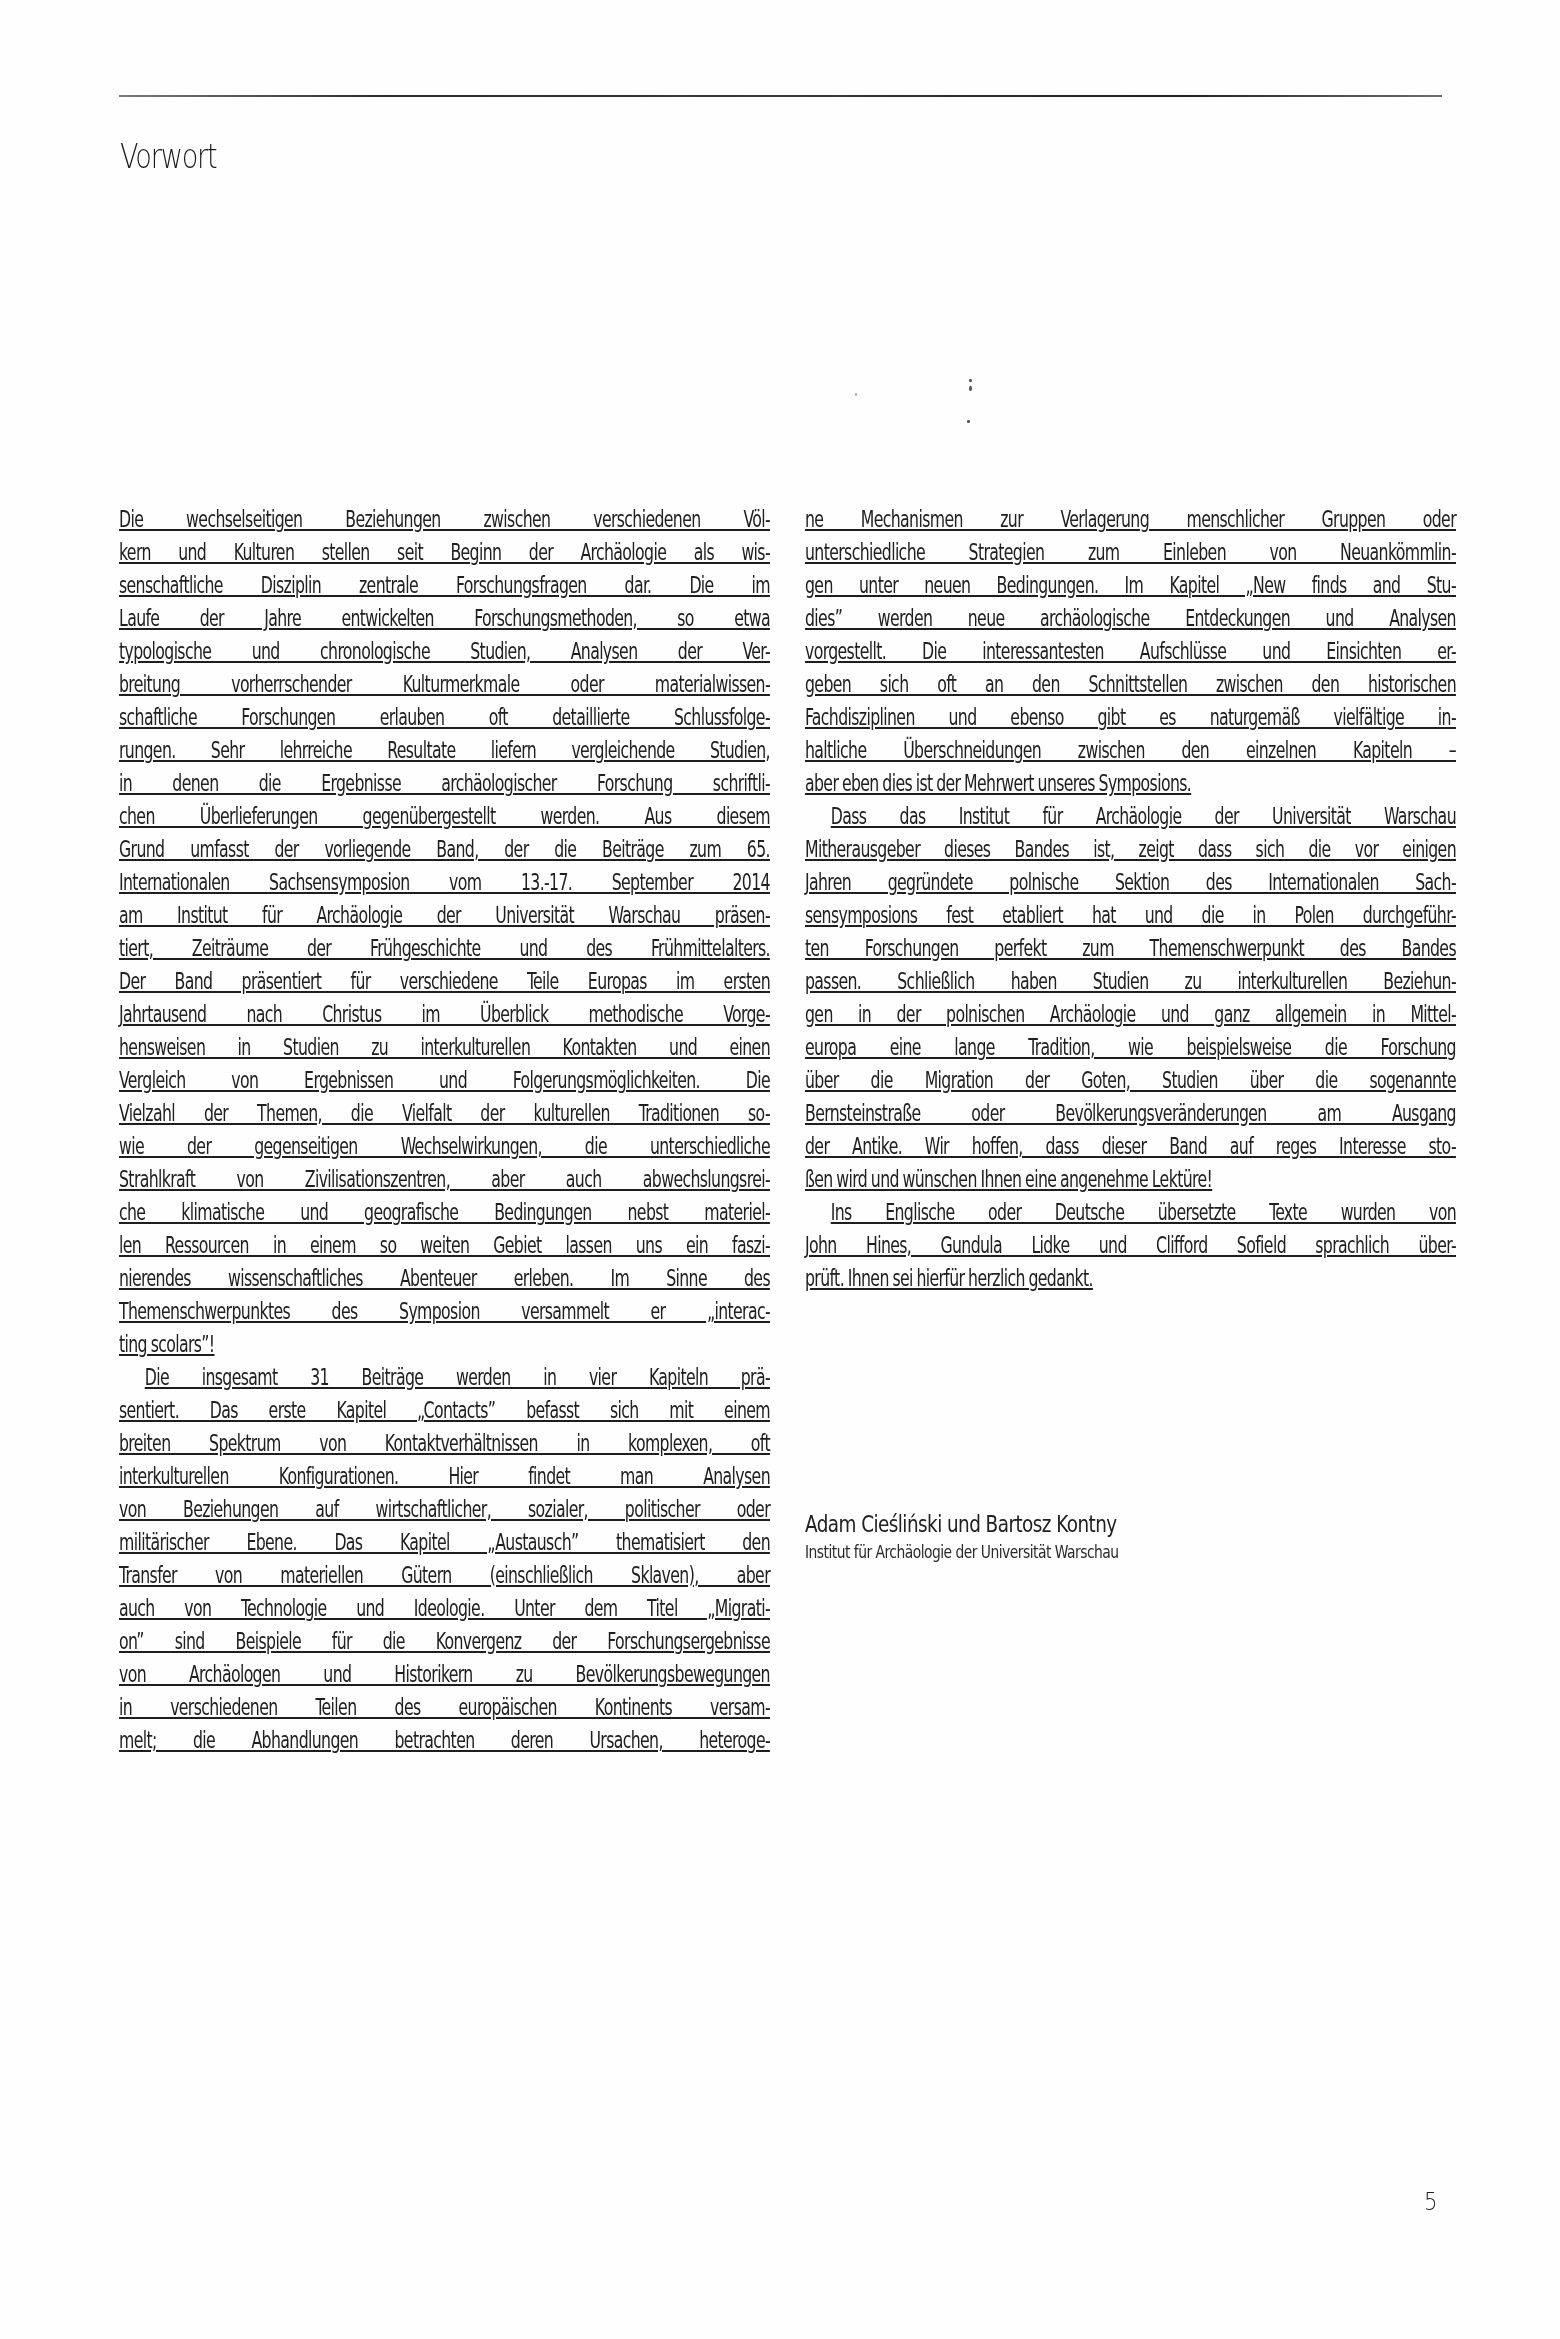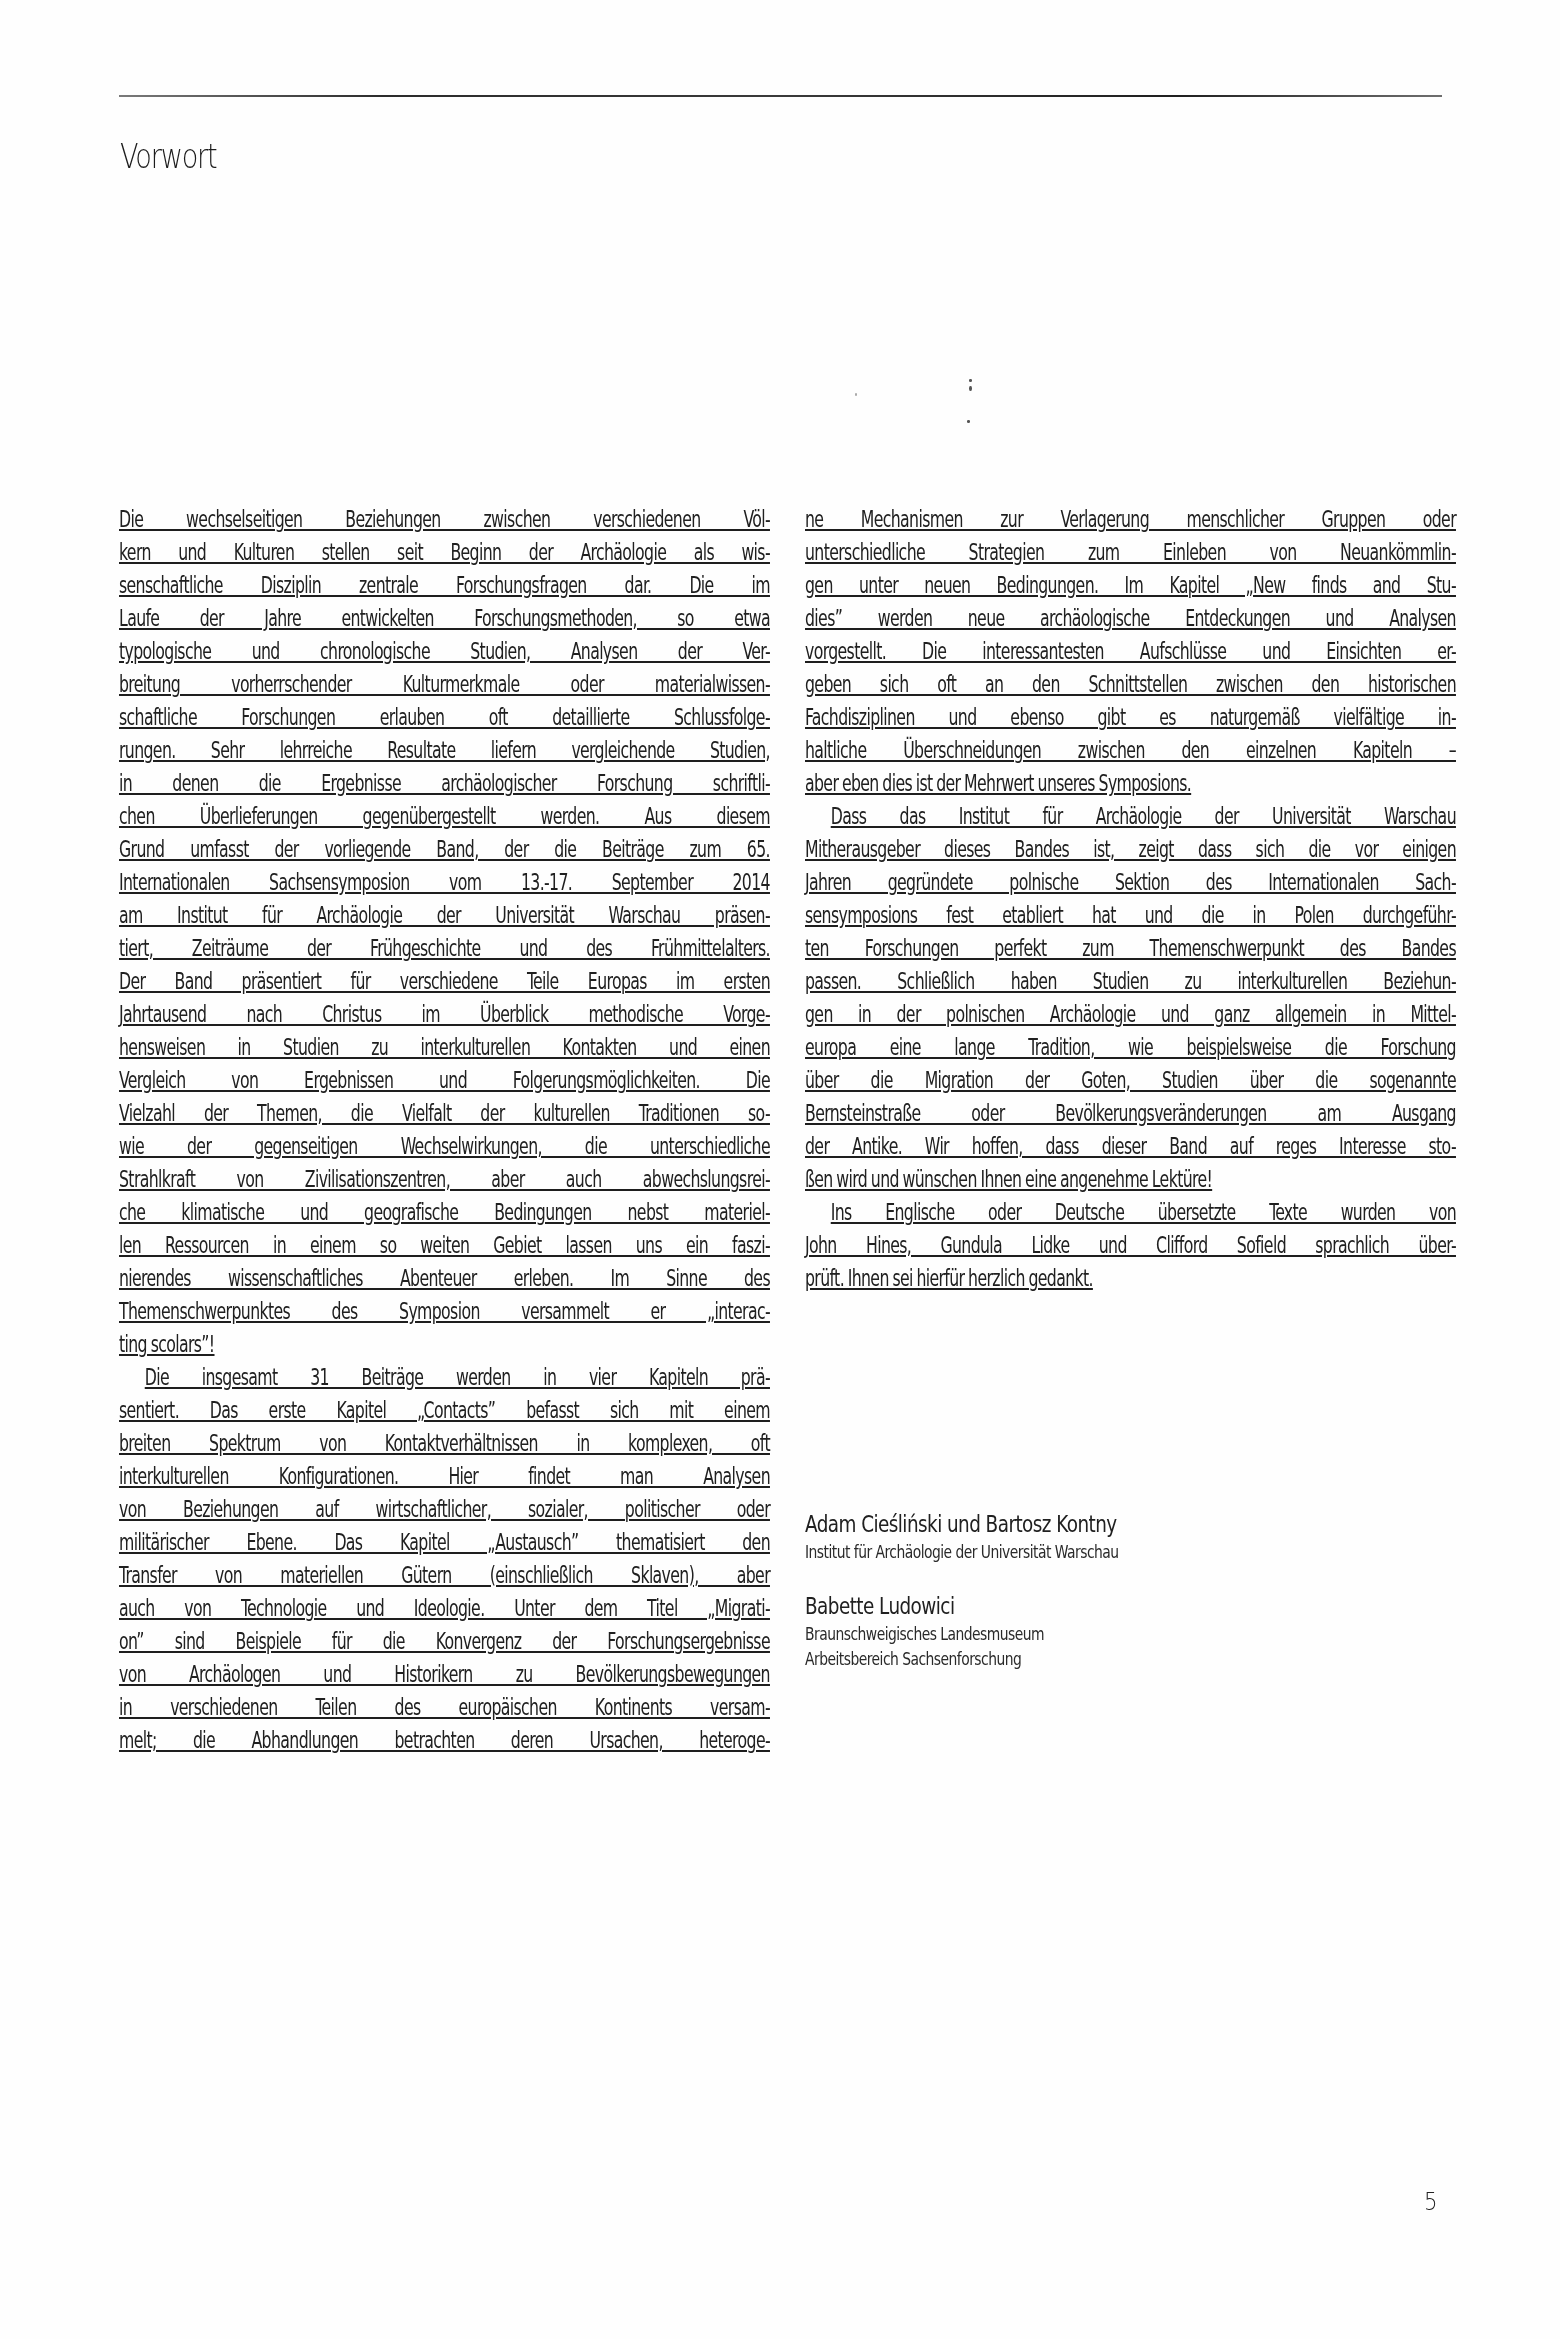--- a/index.html
+++ b/index.html
@@ -197,21 +197,16 @@
     <span class="line indent">Ins Englische oder Deutsche übersetzte Texte wurden von</span>
     <span class="line">John Hines, Gundula Lidke und Clifford Sofield sprachlich über-</span>
     <span class="line last">prüft. Ihnen sei hierfür herzlich gedankt.</span>
   </div>
 
 <div class="signatures" id="signatures">
     <div class="sig-block">
       <span class="sig-name">Adam Cieśliński und Bartosz Kontny</span>
       <span class="sig-affil">Institut für Archäologie der Universität Warschau</span>
     </div>
-    <div class="sig-block">
-      <span class="sig-name">Babette Ludowici</span>
-      <span class="sig-affil">Braunschweigisches Landesmuseum</span>
-      <span class="sig-affil">Arbeitsbereich Sachsenforschung</span>
-    </div>
   </div>
 
 <div class="page-number">5</div>
 
 
 </body></html>

